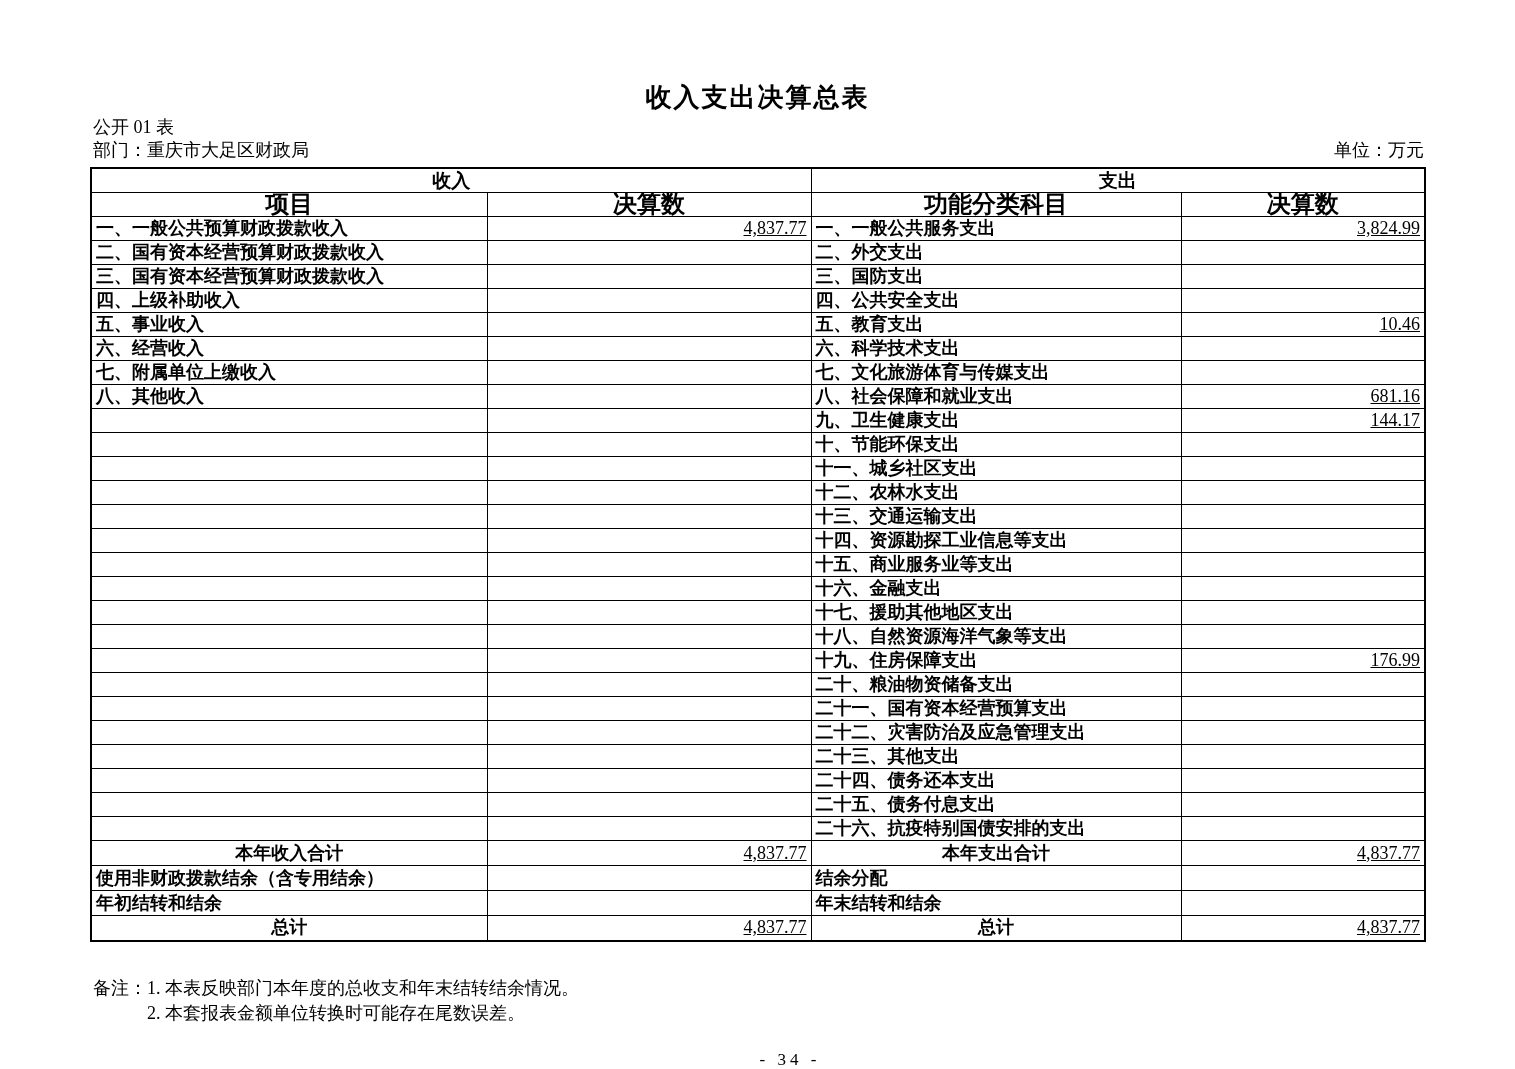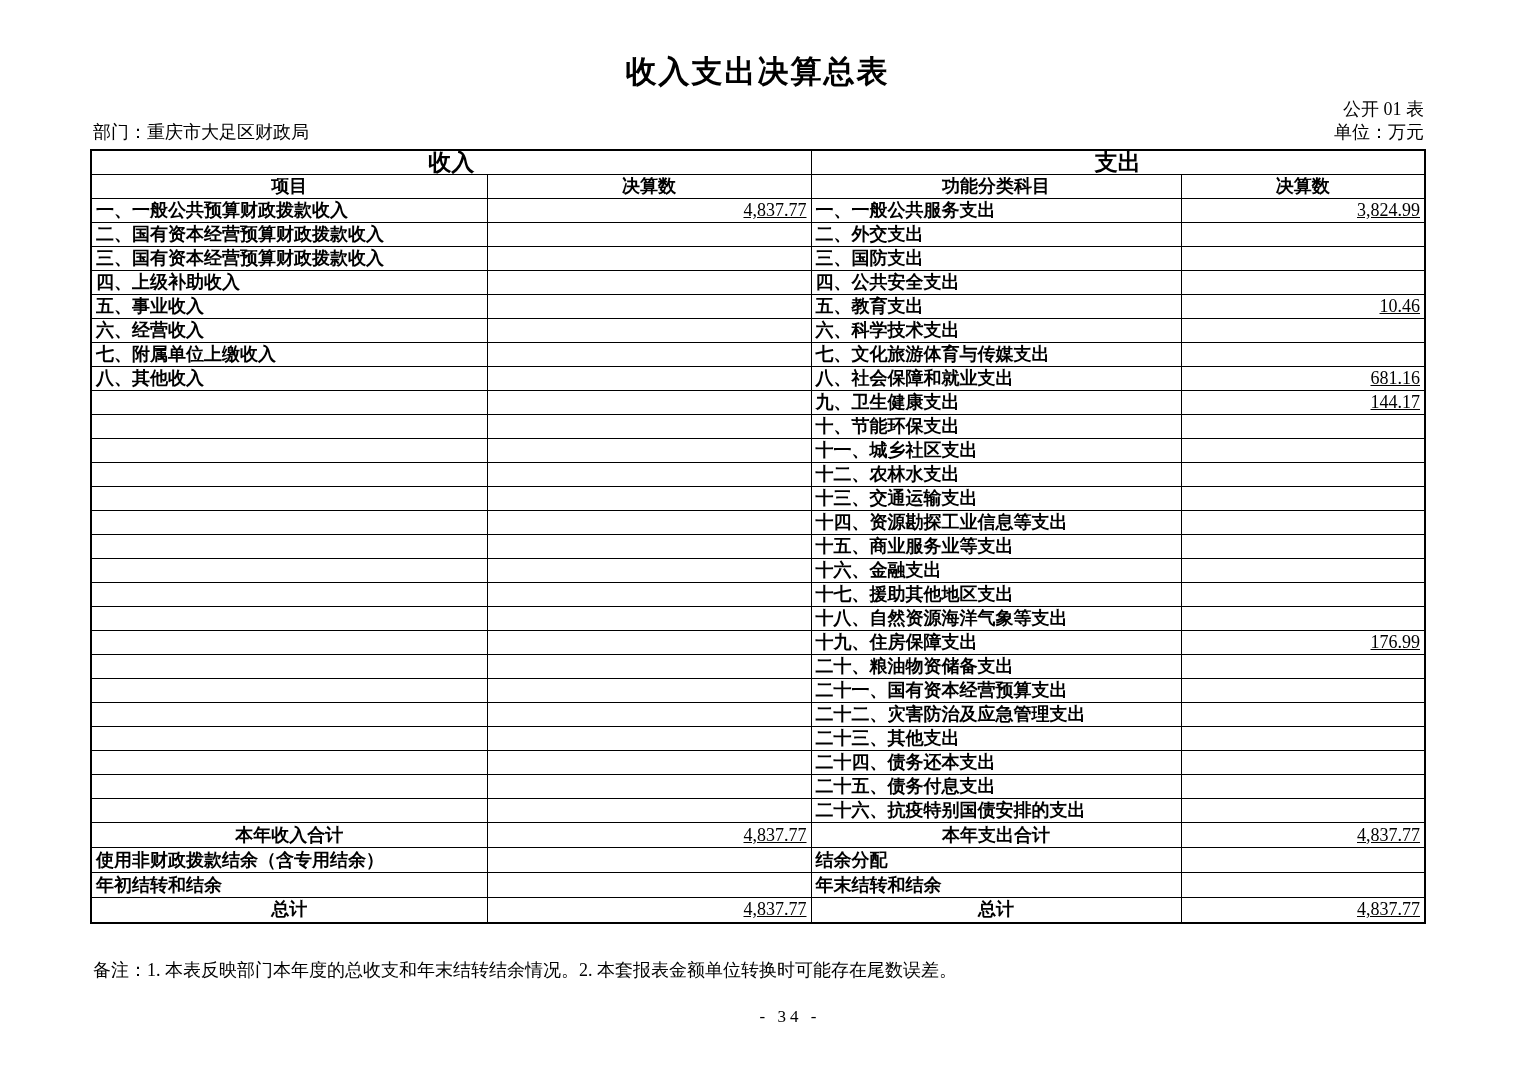--- a/index.html
+++ b/index.html
@@ -11,30 +11,29 @@
     color: #000000;
     font-family: "Liberation Serif", "DejaVu Serif", serif;
   }
   .sheet {
     position: relative;
     width: 1515px;
     height: 1069px;
     overflow: hidden;
   }
   .doc-title {
-    padding-top: 54px;
+    padding-top: 80px;
     text-align: center;
-    font-size: 31px;
+    font-size: 26px;
     font-weight: bold;
     line-height: 36px;
     letter-spacing: 2px;
   }
   .table-code {
-    margin: 8px 91px 0 93px;
-    text-align: right;
+    margin: 0 91px 0 93px;
     font-size: 18px;
     line-height: 22px;
   }
   .meta-row {
     margin: 0 91px 0 93px;
     display: flex;
     justify-content: space-between;
     font-size: 18px;
     line-height: 24px;
   }
@@ -52,26 +51,26 @@
   table.budget col.c4 { width: 244px; }
   table.budget th, table.budget td {
     border: 1px solid #000;
     height: 24px;
     padding: 0 4px;
     overflow: hidden;
     white-space: nowrap;
     line-height: 23px;
   }
   th.section-h {
-    font-size: 23px;
+    font-size: 19px;
     font-weight: bold;
     text-align: center;
   }
   th.col-h {
-    font-size: 18px;
+    font-size: 24px;
     font-weight: bold;
     text-align: center;
   }
   td.c-label {
     font-size: 18px;
     font-weight: bold;
     text-align: left;
   }
   td.c-label.center { text-align: center; }
   td.c-value {
@@ -81,21 +80,21 @@
     padding-right: 8px;
     text-decoration: underline;
   }
   tr.footer-row td { height: 25px; }
   .notes {
     margin: 34px 0 8px 93px;
     display: flex;
     font-size: 18px;
     line-height: 25px;
   }
-  .notes .note-lines { display: flex; flex-direction: row; }
+  .notes .note-lines { display: flex; flex-direction: column; }
   .page-number {
     margin-top: 24px;
     width: 1580px;
     text-align: center;
     font-size: 17px;
     letter-spacing: 4px;
   }
 </style>
 </head>
 <body>

